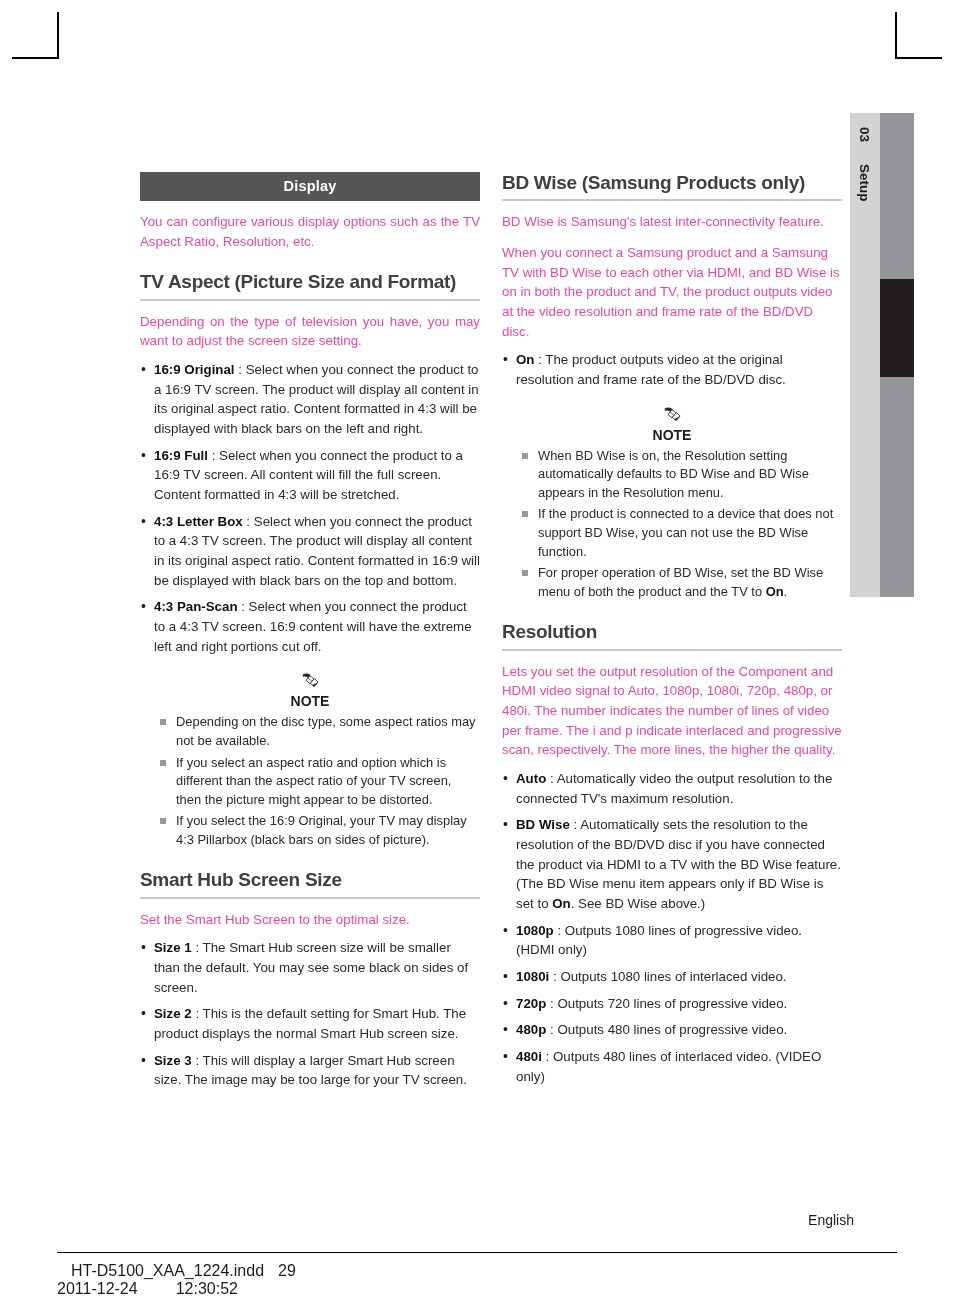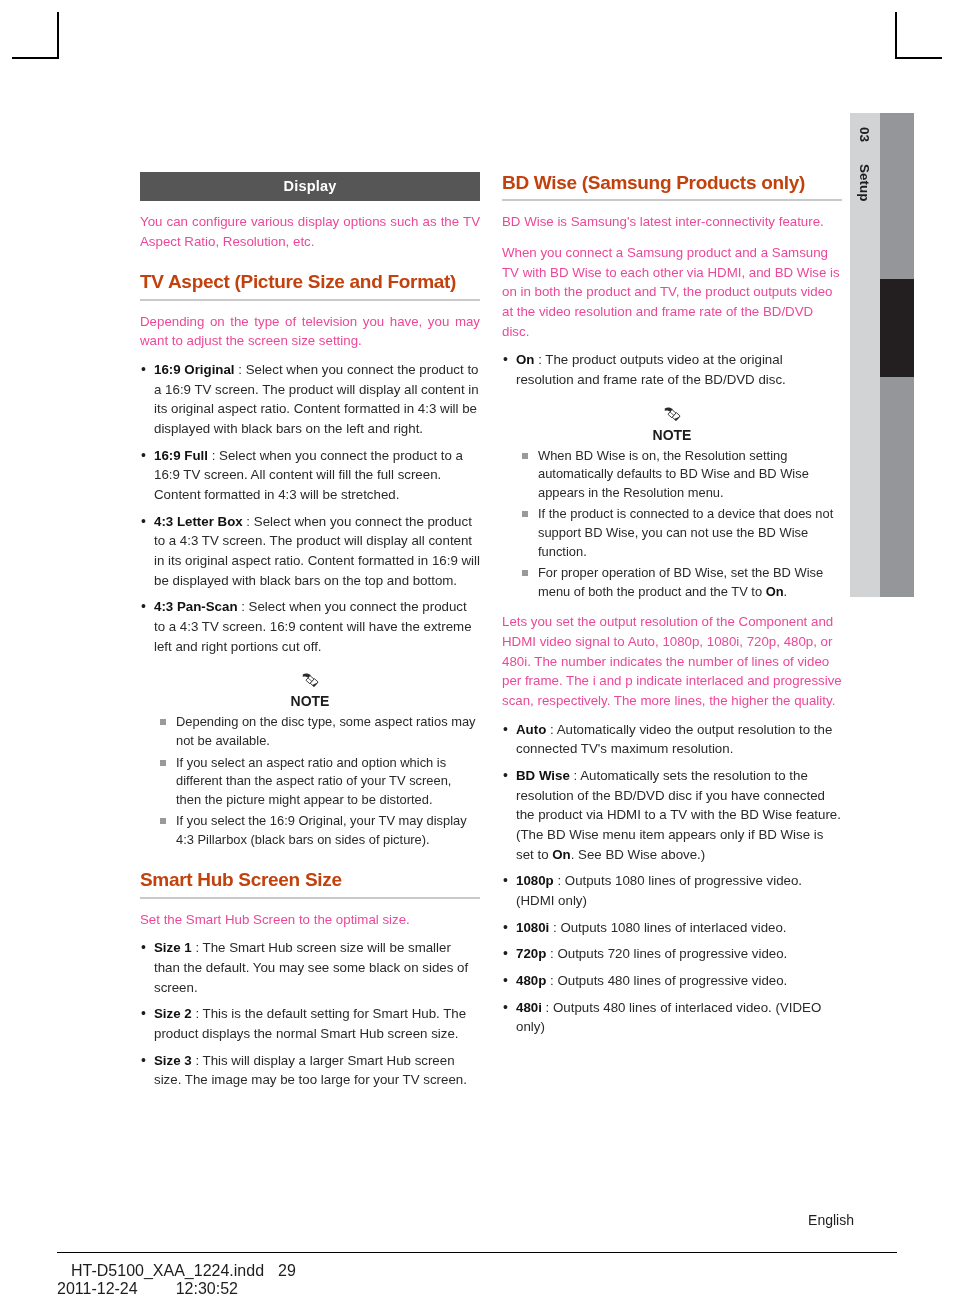--- a/index.html
+++ b/index.html
@@ -48,21 +48,21 @@
 
   
   .section-bar {
     background:#565656; color:#ffffff;
     font-size:14.5px; font-weight:bold;
     text-align:center;
     padding:6px 0 7px 0;
     letter-spacing:0.2px;
   }
   h2.heading {
-    font-size:19px; font-weight:bold; color:#c2410c;
+    font-size:19px; font-weight:bold; color:#404040;
     margin:20px 0 0 0; padding:0 0 6px 0;
     letter-spacing:-0.3px;
     border-bottom:2px solid #c8c9cb;
     line-height:1.12;
   }
   h2.heading.first { margin-top:22px; }
   p.body {
     font-size:13.3px; line-height:1.48;
     margin:11px 0 0 0;
     color:#ec4899;
@@ -215,20 +215,21 @@
       </span>
       <span>NOTE</span>
     </div>
     <ul class="note-list">
       <li>When BD Wise is on, the Resolution setting automatically defaults to BD Wise and BD Wise appears in the Resolution menu.</li>
       <li>If the product is connected to a device that does not support BD Wise, you can not use the BD Wise function.</li>
       <li><span>For proper operation of BD Wise, set the BD Wise menu of both the product and the TV to </span><b>On</b><span>.</span></li>
     </ul>
   </div>
 
+  <h2 class="heading">Resolution</h2>
   <p class="body nojust">Lets you set the output resolution of the Component and HDMI video signal to Auto, 1080p, 1080i, 720p, 480p, or 480i. The number indicates the number of lines of video per frame. The i and p indicate interlaced and progressive scan, respectively. The more lines, the higher the quality.</p>
 
   <ul class="bullets">
     <li><b>Auto</b><span> : </span><span>Automatically video the output resolution to the connected TV's maximum resolution.</span></li>
     <li><b>BD Wise</b><span> : </span><span>Automatically sets the resolution to the resolution of the BD/DVD disc if you have connected the product via HDMI to a TV with the BD Wise feature. (The BD Wise menu item appears only if BD Wise is set to </span><b>On</b><span>. See BD Wise above.)</span></li>
     <li><b>1080p</b><span> : </span><span>Outputs 1080 lines of progressive video. (HDMI only)</span></li>
     <li><b>1080i</b><span> : </span><span>Outputs 1080 lines of interlaced video.</span></li>
     <li><b>720p</b><span> : </span><span>Outputs 720 lines of progressive video.</span></li>
     <li><b>480p</b><span> : </span><span>Outputs 480 lines of progressive video.</span></li>
     <li><b>480i</b><span> : </span><span>Outputs 480 lines of interlaced video. (VIDEO only)</span></li>

